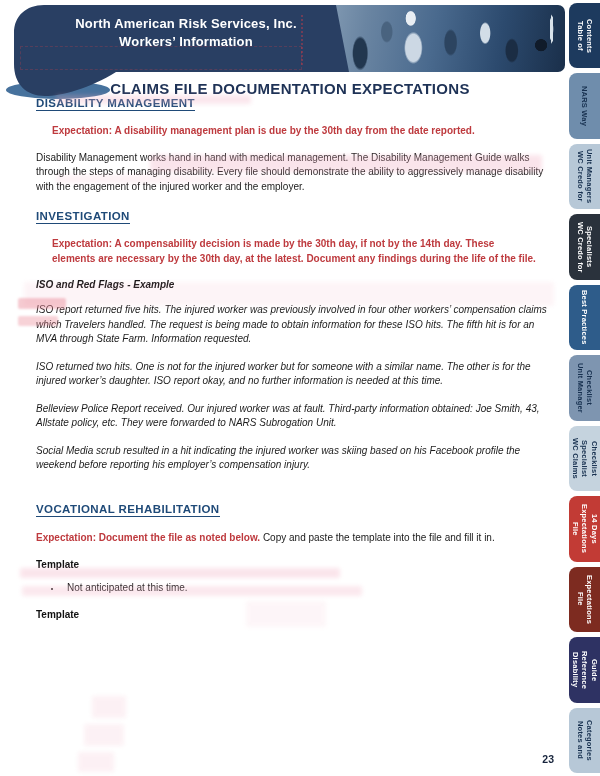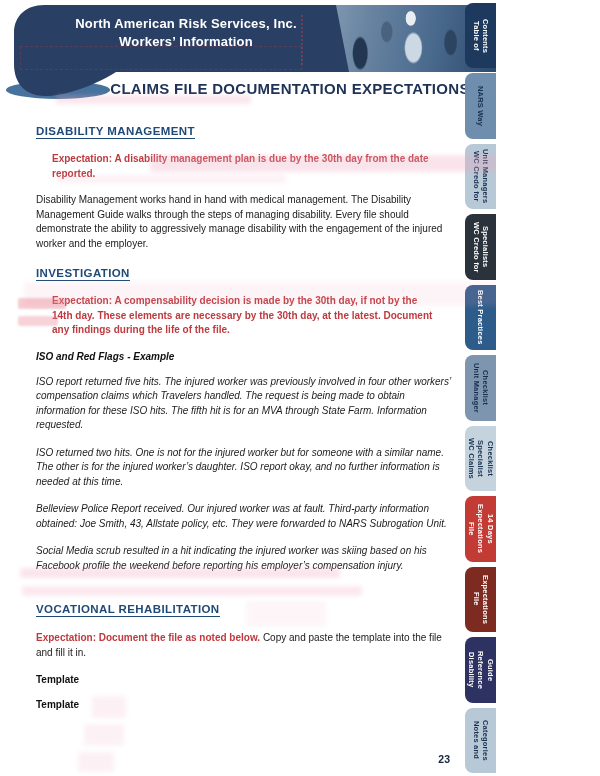--- a/index.html
+++ b/index.html
@@ -1,20 +1,20 @@
 <!DOCTYPE html>
 <html><head>
 <meta charset="utf-8">
 <style>
   html,body{margin:0;padding:0;}
   body{
     width:600px;height:776px;background:#ffffff;
     font-family:"Liberation Sans",sans-serif;color:#1a1a1a;
   }
-  .page{position:relative;width:496px;height:776px;overflow:hidden;background:#fff;}
+  .page{position:relative;width:600px;height:776px;overflow:hidden;background:#fff;}
 
   
   .banner{position:relative;height:73px;}
   .photo{
     position:absolute;left:299px;top:5px;width:266px;height:67px;
     border-radius:4px 7px 7px 0;
     background:
       radial-gradient(circle 10px at 91% 60%, #101b2a 0 58%, rgba(16,27,42,0) 64%),
       radial-gradient(ellipse 3px 24px at 95% 36%, #d8e2ea 0 55%, rgba(216,226,234,0) 62%),
       radial-gradient(ellipse 9px 13px at 42% 20%, #e9eef3 0 52%, rgba(233,238,243,0) 60%),
@@ -34,21 +34,21 @@
   }
   .doc-title{
     margin:7px 0 0 10px;width:560px;text-align:center;
     font-size:15px;font-weight:700;color:#1e3256;letter-spacing:.3px;
   }
 
   
   main{padding:0 44px 0 36px;}
   h2{font-size:11.5px;font-weight:700;color:#1f4a78;margin:0;}
   h2 .hu{display:inline-block;border-bottom:1.6px solid #1f4a78;padding-bottom:1px;letter-spacing:.4px;}
-  #sec-disability h2{margin-top:28px;}
+  #sec-disability h2{}
   #sec-investigation h2{margin-top:16px;}
   #sec-vocational h2{margin-top:30px;}
   .expect{margin:13px 16px 0;font-size:10px;font-weight:700;color:#be3a3e;line-height:1.45;}
   .subhead{margin:13px 0 0;font-size:10px;font-weight:700;font-style:italic;color:#111;}
   .body-p{margin:12px 0 0;font-size:10px;line-height:1.45;color:#1a1a1a;}
   .italic-p{margin:13px 0 0;font-size:10px;line-height:1.45;font-style:italic;color:#1c1c1c;}
   .exp-line{margin:14px 0 0;font-size:10px;line-height:1.45;color:#1a1a1a;}
   .exp-line .red{font-weight:700;color:#be3a3e;}
   .tlabel{margin:14px 0 0;font-size:10px;font-weight:700;color:#111;}
   ul.bullets{margin:11px 0 0 26px;padding:0;}
@@ -110,20 +110,23 @@
       <p class="italic-p">ISO report returned five hits. The injured worker was previously involved in four other workers’ compensation claims which Travelers handled. The request is being made to obtain information for these ISO hits. The fifth hit is for an MVA through State Farm. Information requested.</p>
       <p class="italic-p">ISO returned two hits. One is not for the injured worker but for someone with a similar name. The other is for the injured worker’s daughter. ISO report okay, and no further information is needed at this time.</p>
       <p class="italic-p">Belleview Police Report received. Our injured worker was at fault. Third-party information obtained: Joe Smith, 43, Allstate policy, etc. They were forwarded to NARS Subrogation Unit.</p>
       <p class="italic-p">Social Media scrub resulted in a hit indicating the injured worker was skiing based on his Facebook profile the weekend before reporting his employer’s compensation injury.</p>
     </section>
 
     <section id="sec-vocational">
       <h2><span class="hu">VOCATIONAL REHABILITATION</span></h2>
       <p class="exp-line"><span class="red">Expectation: Document the file as noted below.</span><span> Copy and paste the template into the file and fill it in.</span></p>
       <p class="tlabel">Template</p>
+      <ul class="bullets">
+        <li>Not anticipated at this time.</li>
+      </ul>
       <p class="tlabel">Template</p>
     </section>
 
   </main>
 
   <div class="pagenum">23</div>
 
   <nav class="tabs">
     <div class="tab" style="background: rgb(29, 58, 94); color: rgb(255, 255, 255);">
         <span>Table of Contents</span>

